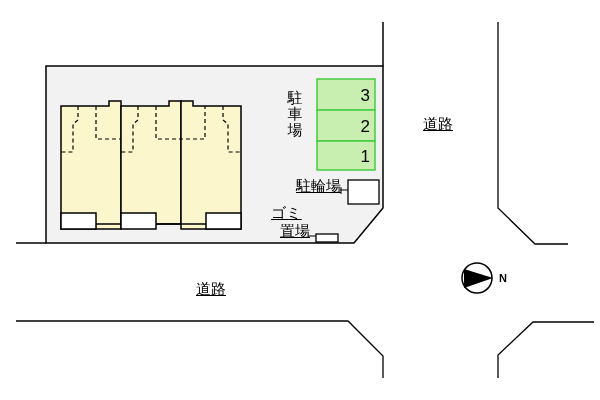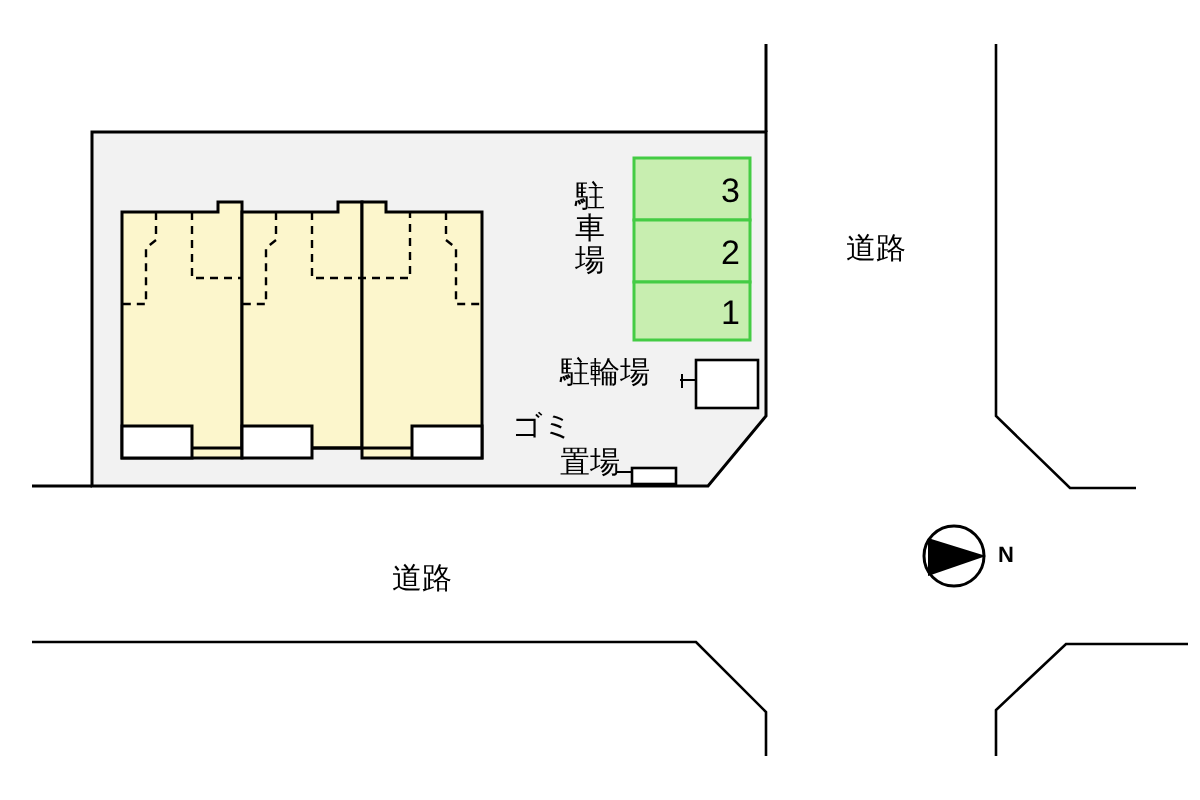--- a/index.html
+++ b/index.html
@@ -1,19 +1,19 @@
 <!DOCTYPE html>
 <html><head>
   <meta charset="utf-8">
   <style>
     html, body { margin: 0; padding: 0; background: #ffffff; }
     body { width: 600px; height: 400px; overflow: hidden; position: relative;
            font-family: "DejaVu Sans", sans-serif; }
     svg { position: absolute; left: 0; top: 0; }
-    .lbl { position: absolute; color: #000; font-size: 15px; line-height: 1; white-space: nowrap; }
+    .lbl { position: absolute; color: #000; font-size: 15px; line-height: 1; white-space: nowrap; text-decoration: underline; }
     .vlbl { position: absolute; color: #000; font-size: 15px; line-height: 16px; width: 16px; text-align: center; }
     .num { position: absolute; font-family: "Liberation Sans", sans-serif; font-size: 17px; color: #000; text-align: right; width: 20px; }
     .compass-n { position: absolute; font-family: "Liberation Sans", sans-serif; font-weight: bold; font-size: 11px; }
   </style>
 </head>
 <body>
 
 <svg width="600" height="400" viewBox="0 0 600 400">
 
   <polygon points="46,66 383,66 383,208 354,243 46,243" fill="#f2f2f2" stroke="#000" stroke-width="1.5"></polygon>
@@ -70,20 +70,20 @@
 <div class="vlbl" style="left:287px; top:90px;">
   <div>駐</div>
   <div>車</div>
   <div>場</div>
 </div>
 
 <div class="num" style="left:350px; top:86px;">3</div>
 <div class="num" style="left:350px; top:117px;">2</div>
 <div class="num" style="left:350px; top:147px;">1</div>
 
-<div class="lbl" style="left:280px; top:179px;">駐輪場</div>
-<div class="lbl" style="left:256px; top:206px;">ゴミ</div>
+<div class="lbl" style="left:296px; top:179px;">駐輪場</div>
+<div class="lbl" style="left:271px; top:206px;">ゴミ</div>
 <div class="lbl" style="left:280px; top:224px;">置場</div>
 
 <div class="lbl" style="left:423px; top:117px;">道路</div>
 <div class="lbl" style="left:196px; top:282px;">道路</div>
 
 <div class="compass-n" style="left:499px; top:272px;">N</div>
 
 </body></html>

